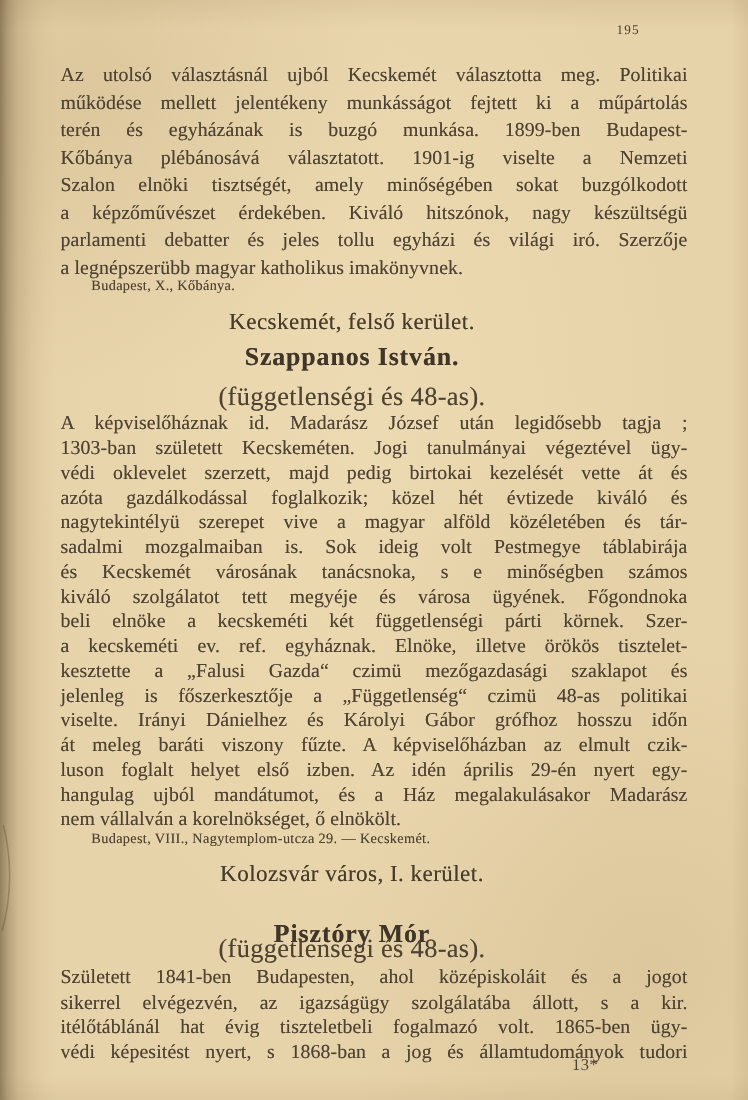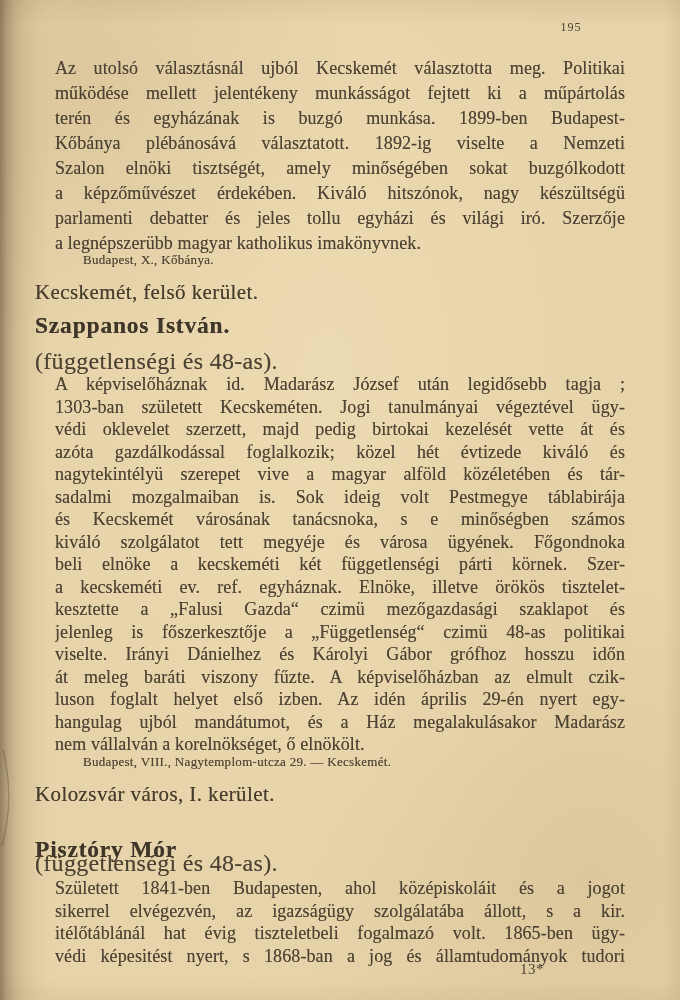--- a/index.html
+++ b/index.html
@@ -49,21 +49,21 @@
   .cont .jline.last { text-align-last: justify; -moz-text-align-last: justify; white-space: nowrap; }
 
   .addr {
     position: absolute; left: 83px; width: 540px;
     font-size: 13px; letter-spacing: 0.3px;
     text-shadow: 0 0 0.4px rgba(72,60,40,0.5);
   }
   .a1 { top: 252px; }
   .a2 { top: 754px; }
 
-  .centered { position: absolute; left: 35px; width: 570px; text-align: left; }
+  .centered { position: absolute; left: 35px; width: 570px; text-align: center; }
   .district { font-size: 21px; letter-spacing: 0.4px; color: #463c2d; text-shadow: 0 0 0.5px rgba(62,52,35,0.6); }
   .d1 { top: 280px; }
   .d2 { top: 782px; }
   .nameh { font-size: 23.5px; font-weight: bold; letter-spacing: 0.8px; color: #3f362a; text-shadow: 0 0 0.6px rgba(55,45,30,0.65); }
   .n1 { top: 312px; }
   .n2 { top: 836px; }
   .party { font-size: 24px; letter-spacing: 0.3px; text-shadow: 0 0 0.4px rgba(72,60,40,0.5); }
   .y1 { top: 348px; }
   .y2 { top: 850px; }
 
@@ -79,21 +79,21 @@
   <svg class="artifact" width="20" height="100" viewBox="0 0 20 100" aria-hidden="true">
     <path d="M3,2 Q15,50 2,98" stroke="rgba(88,66,38,0.6)" stroke-width="1.4" fill="none"></path>
   </svg>
 
   <div class="pagenum">195</div>
 
   <div class="para p1">
       <div class="jline">Az utolsó választásnál ujból Kecskemét választotta meg. Politikai</div>
       <div class="jline">működése mellett jelentékeny munkásságot fejtett ki a műpártolás</div>
       <div class="jline">terén és egyházának is buzgó munkása. 1899-ben Budapest-</div>
-      <div class="jline">Kőbánya plébánosává választatott. 1892-ig viselte a Nemzeti</div>
+      <div class="jline">Kőbánya plébánosává választatott. 1901-ig viselte a Nemzeti</div>
       <div class="jline">Szalon elnöki tisztségét, amely minőségében sokat buzgólkodott</div>
       <div class="jline">a képzőművészet érdekében. Kiváló hitszónok, nagy készültségü</div>
       <div class="jline">parlamenti debatter és jeles tollu egyházi és világi iró. Szerzője</div>
       <div class="jline last">a legnépszerübb magyar katholikus imakönyvnek.</div>
     </div>
 
   <div class="addr a1">Budapest, X., Kőbánya.</div>
 
   <div class="centered district d1">Kecskemét, felső kerület.</div>
   <div class="centered nameh n1">Szappanos István.</div>

